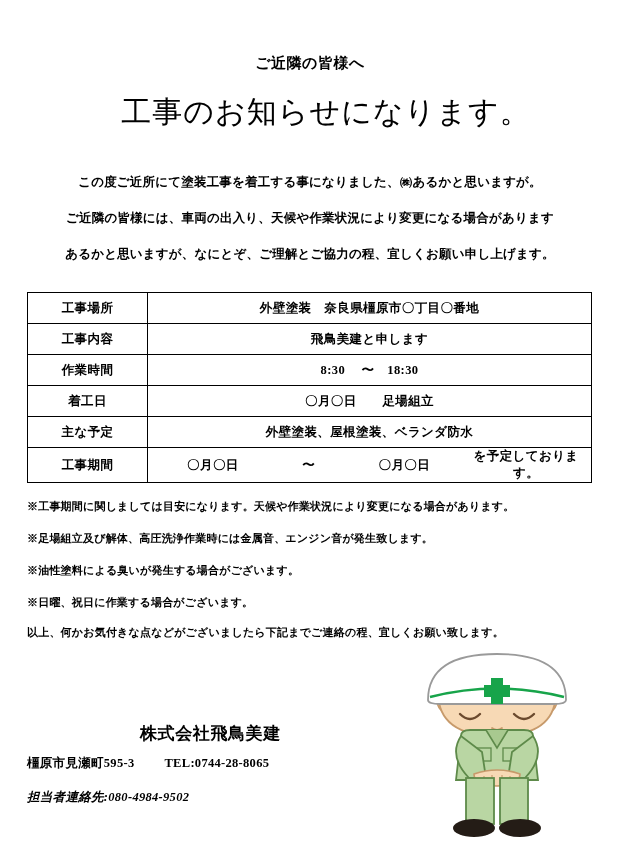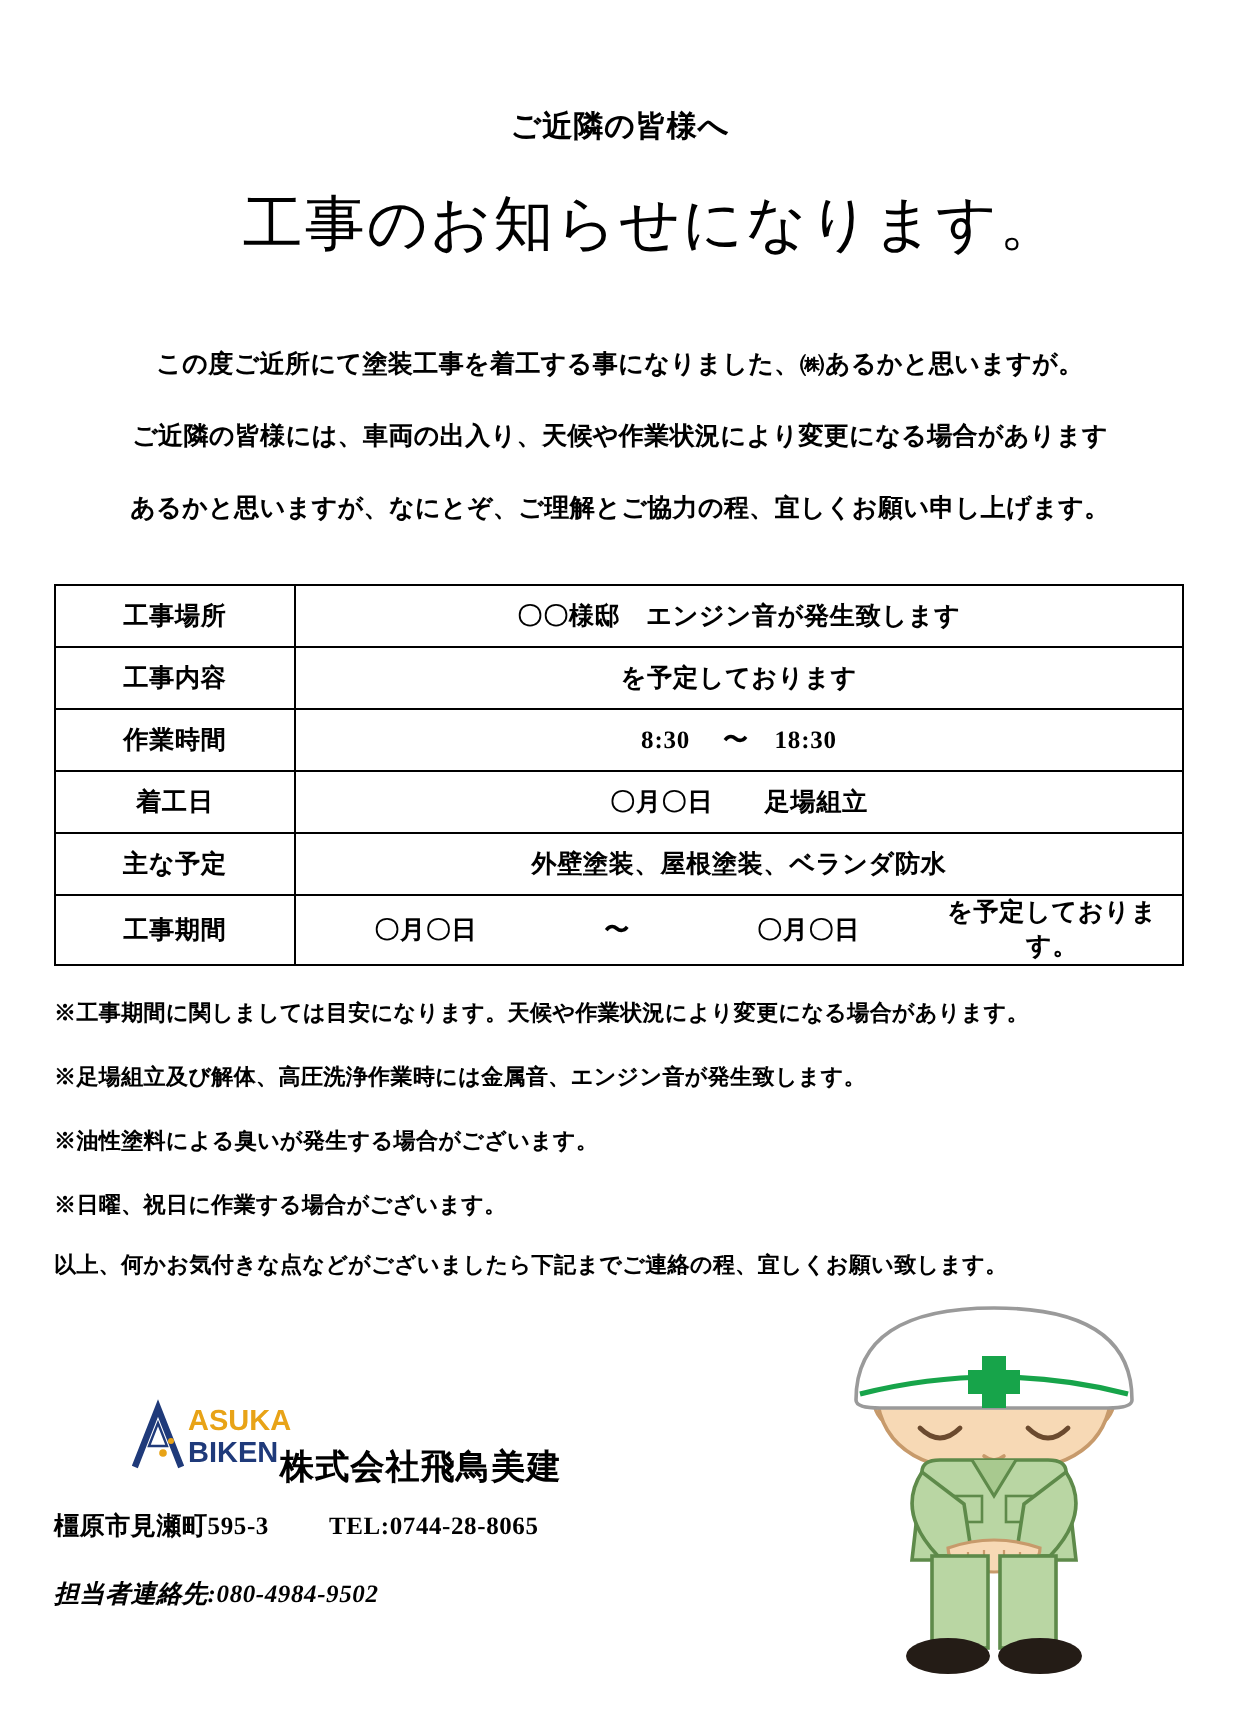--- a/index.html
+++ b/index.html
@@ -159,25 +159,25 @@
   <div class="main-title">工事のお知らせになります。</div>
 
   <div class="intro intro-1">この度ご近所にて塗装工事を着工する事になりました、㈱あるかと思いますが。</div>
   <div class="intro intro-2">ご近隣の皆様には、車両の出入り、天候や作業状況により変更になる場合があります</div>
   <div class="intro intro-3">あるかと思いますが、なにとぞ、ご理解とご協力の程、宜しくお願い申し上げます。</div>
 
   <table class="info-table">
     <tbody>
       <tr>
         <td class="label">工事場所</td>
-        <td class="value">〇〇様邸　エンジン音が発生致します</td>
+        <td class="value">外壁塗装　奈良県橿原市〇丁目〇番地</td>
       </tr>
       <tr>
         <td class="label">工事内容</td>
-        <td class="value">を予定しております</td>
+        <td class="value">飛鳥美建と申します</td>
       </tr>
       <tr>
         <td class="label">作業時間</td>
         <td class="value">8:30 　〜　18:30</td>
       </tr>
       <tr>
         <td class="label">着工日</td>
         <td class="value">〇月〇日　　足場組立</td>
       </tr>
       <tr>
@@ -197,33 +197,20 @@
       </tr>
     </tbody>
   </table>
 
   <div class="note note-0">※工事期間に関しましては目安になります。天候や作業状況により変更になる場合があります。</div>
   <div class="note note-1">※足場組立及び解体、高圧洗浄作業時には金属音、エンジン音が発生致します。</div>
   <div class="note note-2">※油性塗料による臭いが発生する場合がございます。</div>
   <div class="note note-3">※日曜、祝日に作業する場合がございます。</div>
   <div class="note note-4">以上、何かお気付きな点などがございましたら下記までご連絡の程、宜しくお願い致します。</div>
 
-  <div class="logo">
-    <svg viewBox="0 0 108 40" width="108" height="40">
-
-      <path d="M16 35 L27 7 L38 35" fill="none" stroke="#1f3a7a" stroke-width="3.2" stroke-linecap="square"></path>
-
-      <path d="M22.5 26 L27 14.5 L31.5 26 Z" fill="none" stroke="#1f3a7a" stroke-width="1.2"></path>
-
-      <circle cx="29.5" cy="29.5" r="1.9" fill="#e8a317"></circle>
-      <circle cx="33.5" cy="23.5" r="1.5" fill="#e8a317"></circle>
-      <text x="42" y="18" font-family="&quot;Liberation Sans&quot;, sans-serif" font-size="14.5" font-weight="bold" fill="#e8a317">ASUKA</text>
-      <text x="42" y="34" font-family="&quot;Liberation Sans&quot;, sans-serif" font-size="14.5" font-weight="bold" fill="#1f3a7a">BIKEN</text>
-    </svg>
-  </div>
 
   <div class="company-name">株式会社飛鳥美建</div>
   <div class="addr-line">
     <span>橿原市見瀬町595-3</span><span class="tel">TEL:0744-28-8065</span>
   </div>
   <div class="contact-line">担当者連絡先:080-4984-9502</div>
 
   <div class="mascot">
     <svg viewBox="0 0 200 200" width="200" height="200">
 

